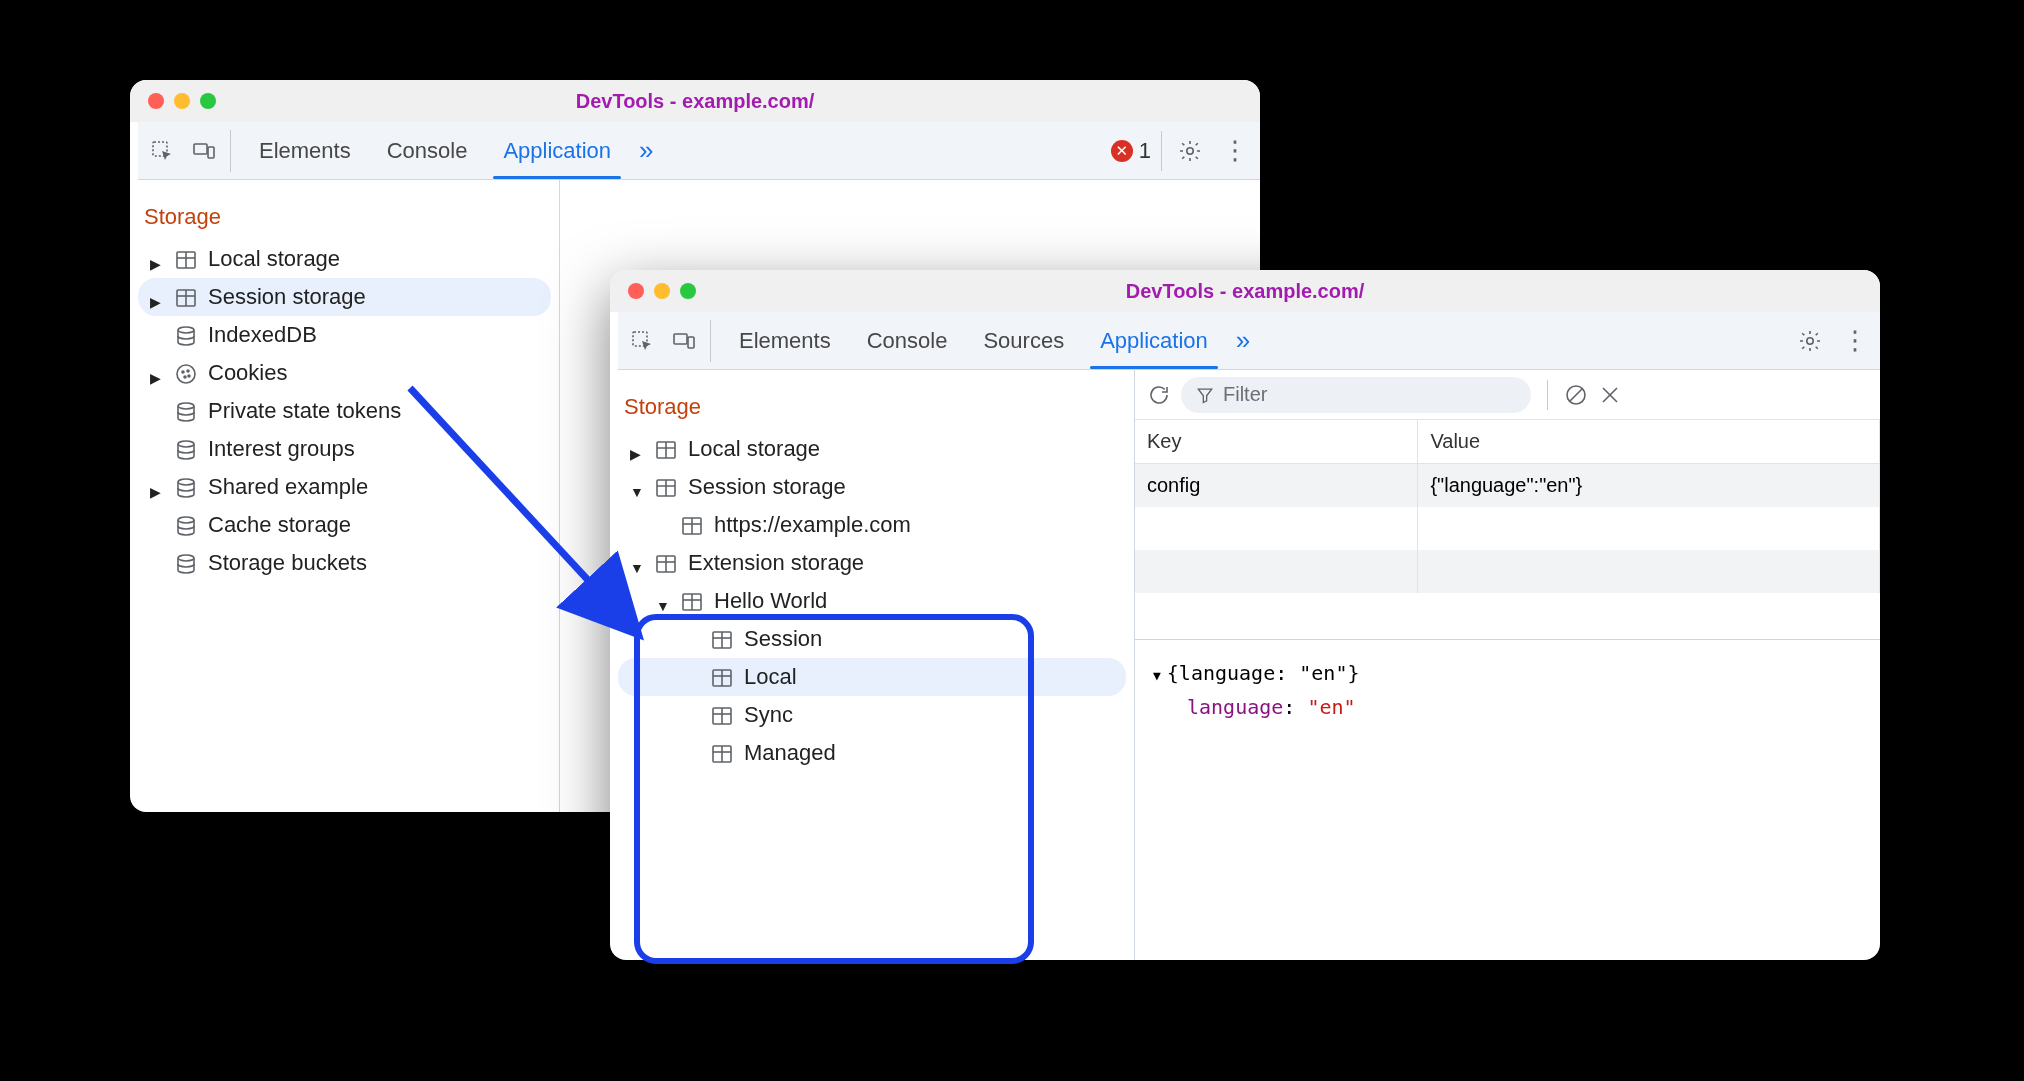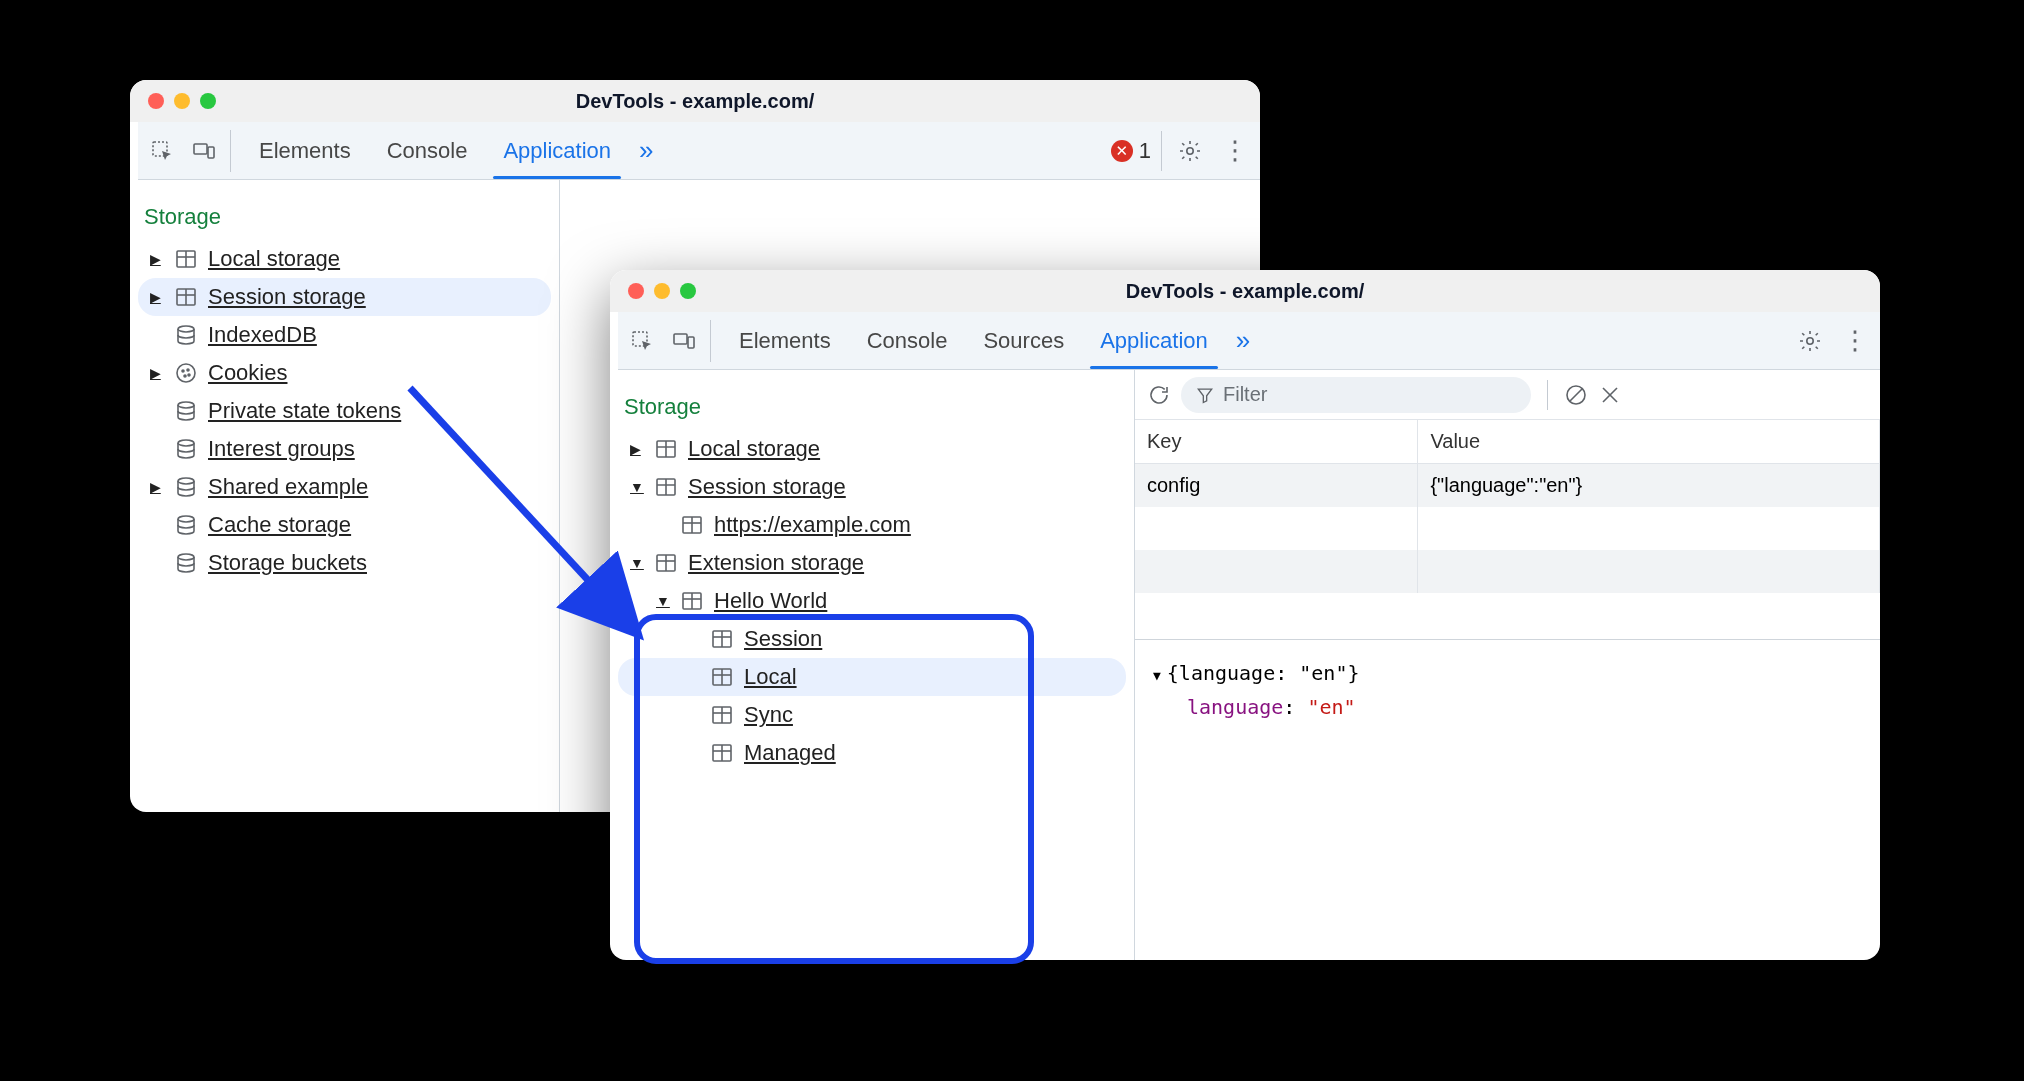--- a/index.html
+++ b/index.html
@@ -30,21 +30,21 @@
     border-top-left-radius: 16px;
     border-top-right-radius: 16px;
   }
   .traffic { display:flex; gap:10px; }
   .dot { width:16px; height:16px; border-radius:50%; }
   .dot.red { background:#ff5f57; }
   .dot.yellow { background:#febc2e; }
   .dot.green { background:#28c840; }
   .win-title {
     position:absolute; left:0; right:0; text-align:center;
-    font-weight:600; color:#0f172a; font-size:20px;
+    font-weight:600; color:#a21caf; font-size:20px;
     pointer-events:none;
   }
   .toolbar {
     height: 58px;
     background: #f1f5f9;
     border-bottom:1px solid #d0d7de;
     display:flex; align-items:center;
     padding: 0 12px;
     gap: 4px;
     margin-left: 8px;
@@ -66,28 +66,27 @@
   }
   .more { font-size:26px; color:#1a73e8; padding:0 8px;}
   .spacer { flex:1; }
   .err-badge { display:flex; align-items:center; gap:6px; padding:0 10px; border-right:1px solid #c4cad2; margin-right:6px; height:40px;}
   .err-circle { width:22px; height:22px; border-radius:50%; background:#d93025; color:#fff; font-size:15px; display:flex; align-items:center; justify-content:center;}
   .err-txt { font-size:22px; color:#333; }
   .tb-right { display:flex; align-items:center; gap:20px; padding-left:6px;}
   .body { flex:1; display:flex; overflow:hidden; }
   .sidebar { width: 430px; border-right:1px solid #d0d7de; padding: 18px 8px 18px 8px; overflow:auto;}
   .sidebar.wide { width: 525px; }
-  .sec-head { font-size:22px; color:#15803d; padding:6px 6px 10px 6px; }
+  .sec-head { font-size:22px; color:#c2410c; padding:6px 6px 10px 6px; }
   .tree-item {
-    display:flex; align-items:center; gap:10px;
+    display:flex; align-items:flex-end; gap:10px;
     padding: 6px 10px; font-size:22px; color:#222;
     border-radius: 18px;
     cursor:pointer;
     white-space:nowrap;
-    text-decoration:underline;
   }
   .tree-item.sel { background:#e8f0fe; }
   .tri { width:14px; display:inline-block; font-size:14px; color:#222; }
   .tri.down::before { content:"▼"; }
   .tri.right::before { content:"▶"; }
   .tri.none::before { content:""; }
   .ind0 { padding-left: 12px; }
   .ind1 { padding-left: 38px; }
   .ind2 { padding-left: 68px; }
   .icon { width:24px; height:24px; display:flex; align-items:center; justify-content:center; color:#474747; }

